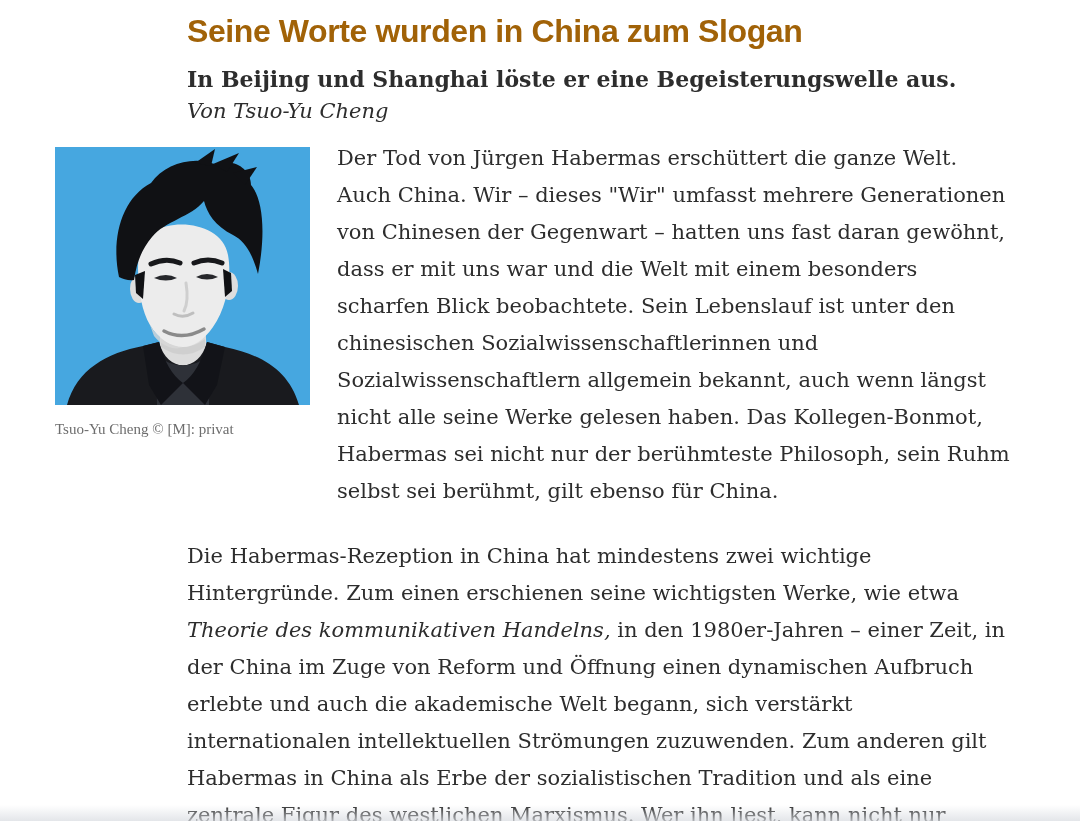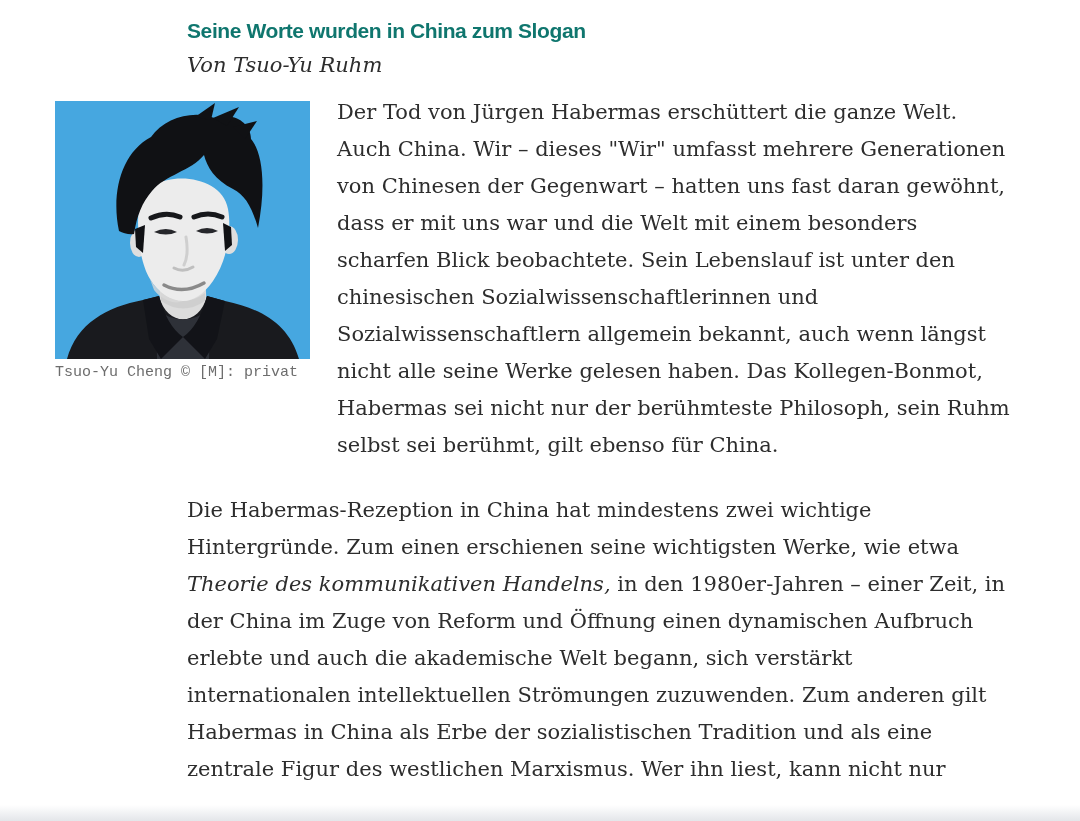--- a/index.html
+++ b/index.html
@@ -13,24 +13,24 @@
   .page { position: relative; width: 1080px; height: 821px; background: #fff; }
   .content {
     position: absolute;
     left: 187px; top: 0;
     width: 823px;
   }
   .headline {
     margin: 14px 0 0 0;
     font-family: "Liberation Sans", sans-serif;
     font-weight: bold;
-    font-size: 21px;
+    font-size: 32px;
     line-height: 34px;
     letter-spacing: -0.4px;
-    color: #0f766e;
+    color: #a16207;
   }
   .subheadline {
     margin: 16px 0 0 0;
     font-family: "DejaVu Serif", serif;
     font-weight: bold;
     font-size: 22px;
     line-height: 30px;
     color: #2d2d2d;
   }
   .byline {
@@ -56,44 +56,45 @@
     margin: 7px 27px 52px -132px;
     padding: 0;
   }
   .photo-frame {
     width: 255px; height: 258px;
     overflow: hidden;
     background: #46a7e0;
   }
   .photo-frame svg { display: block; }
   figcaption {
-    margin-top: 4px;
-    font-family: Liberation Mono, monospace;
+    margin-top: 14px;
+    font-family: Liberation Serif, serif;
     font-size: 15px;
     line-height: 20px;
     color: #6d6d6d;
   }
   .bottom-fade {
     position: absolute;
     left: 0; right: 0; bottom: 0;
     height: 16px;
     background: linear-gradient(to bottom, rgba(222,224,228,0) 0%, rgba(218,221,226,0.75) 100%);
     pointer-events: none;
   }
 </style>
 </head>
 <body>
 
 <div class="page">
   <div class="content">
 
     <h1 class="headline">Seine Worte wurden in China zum Slogan</h1>
 
+    <h2 class="subheadline">In Beijing und Shanghai löste er eine Begeisterungswelle aus.</h2>
 
-    <div class="byline">Von Tsuo-Yu Ruhm</div>
+    <div class="byline">Von Tsuo-Yu Cheng</div>
 
     <div class="article-body">
 
       <figure class="author-figure">
         <div class="photo-frame">
           <svg width="255" height="258" viewBox="0 0 255 258" xmlns="http://www.w3.org/2000/svg" role="img" aria-label="Portrait">
             <rect width="255" height="258" fill="#46a7e0"></rect>
 
             <path d="M106,168 L150,168 L152,214 Q128,232 104,214 Z" fill="#dcdcdc"></path>
             <path d="M106,192 Q128,208 150,192 L150,200 Q128,215 106,200 Z" fill="#c4c4c4" opacity="0.55"></path>

